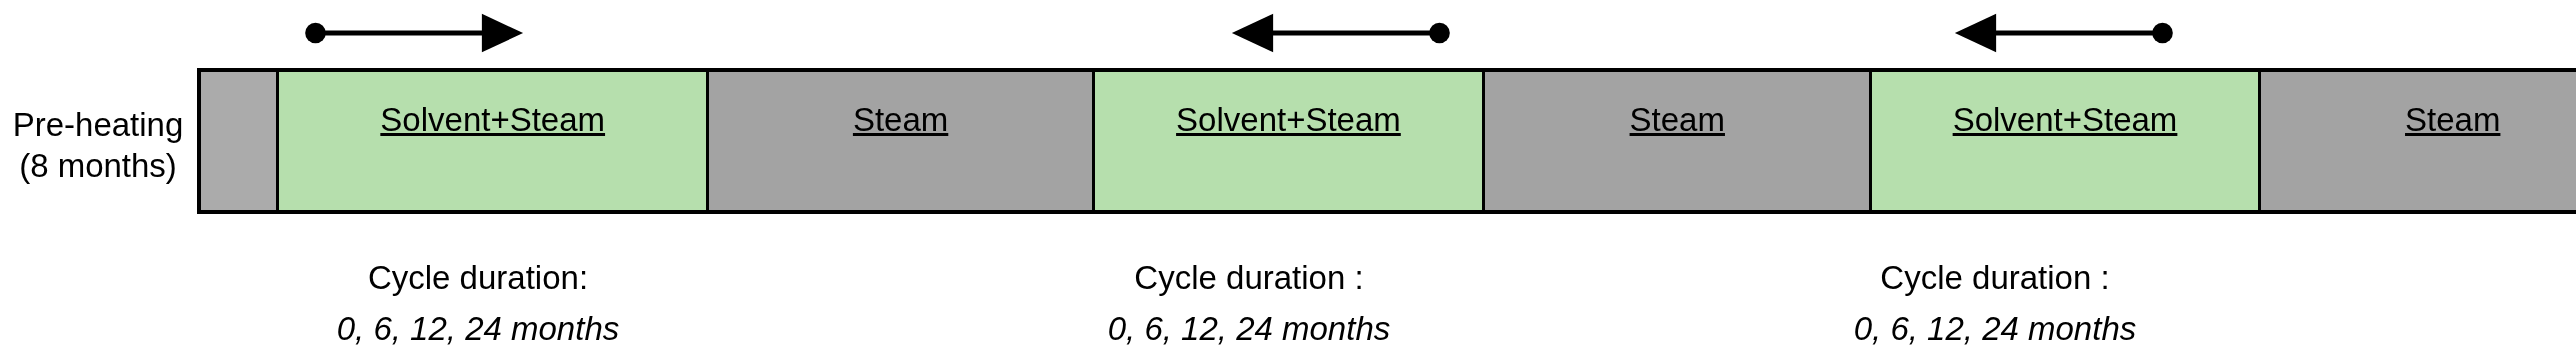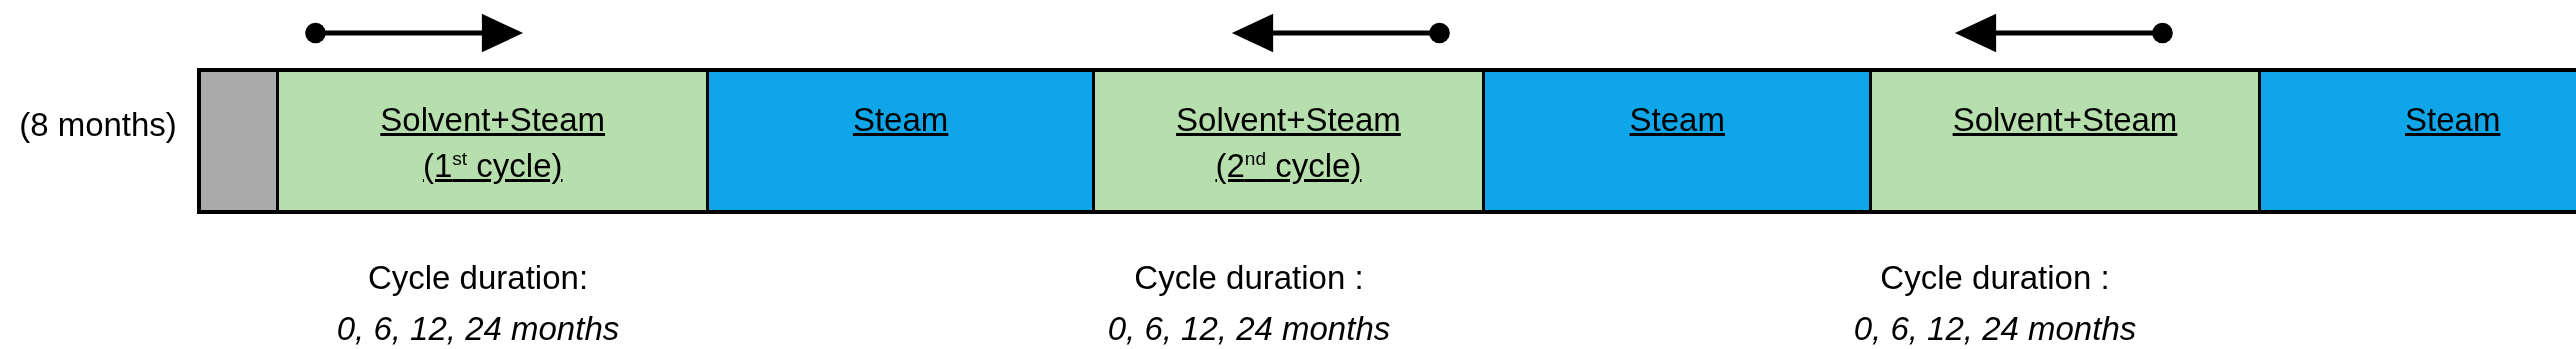--- a/index.html
+++ b/index.html
@@ -42,21 +42,21 @@
     border-left: 3.5px solid #000000;
     text-align: center;
     padding-top: 25px;
     font-size: 33px;
     line-height: 46px;
     overflow: hidden;
   }
   .seg:first-child { border-left: none; }
   .seg-gray  { background: #ababab; }
   .seg-green { background: #b6dfad; }
-  .seg-blue  { background: #0ea5e9; }
+  .seg-blue  { background: #a3a3a3; }
   .w0 { width: 3.07%; }
   .w1 { width: 17.61%; }
   .w2 { width: 15.77%; }
   .w3 { width: 15.97%; }
   .w4 { width: 15.85%; }
   .w5 { width: 15.88%; }
   .w6 { width: 15.85%; }
   sup { font-size: 58%; line-height: 0; }
 
   
@@ -102,39 +102,38 @@
     <line x1="16" y1="32" x2="264" y2="32" stroke="currentColor" stroke-width="7"></line>
     <polygon points="258,4 318,32 258,60" fill="currentColor"></polygon>
   </svg>
   <svg class="arrow arrow-3 flip" viewBox="0 0 320 64" xmlns="http://www.w3.org/2000/svg">
     <circle cx="16" cy="32" r="15" fill="currentColor"></circle>
     <line x1="16" y1="32" x2="264" y2="32" stroke="currentColor" stroke-width="7"></line>
     <polygon points="258,4 318,32 258,60" fill="currentColor"></polygon>
   </svg>
 
   <div class="side-label">
+    <div>Pre-heating</div>
     <div>(8 months)</div>
   </div>
 
   <div class="bar">
 
     <div class="seg seg-gray w0"></div>
 
     <div class="seg seg-green w1">
       <div>Solvent+Steam</div>
-      <div><span>(1</span><sup>st</sup><span> cycle)</span></div>
     </div>
 
     <div class="seg seg-blue w2">
       <div>Steam</div>
     </div>
 
     <div class="seg seg-green w3">
       <div>Solvent+Steam</div>
-      <div><span>(2</span><sup>nd</sup><span> cycle)</span></div>
     </div>
 
     <div class="seg seg-blue w4">
       <div>Steam</div>
     </div>
 
     <div class="seg seg-green w5">
       <div>Solvent+Steam</div>
     </div>
 

